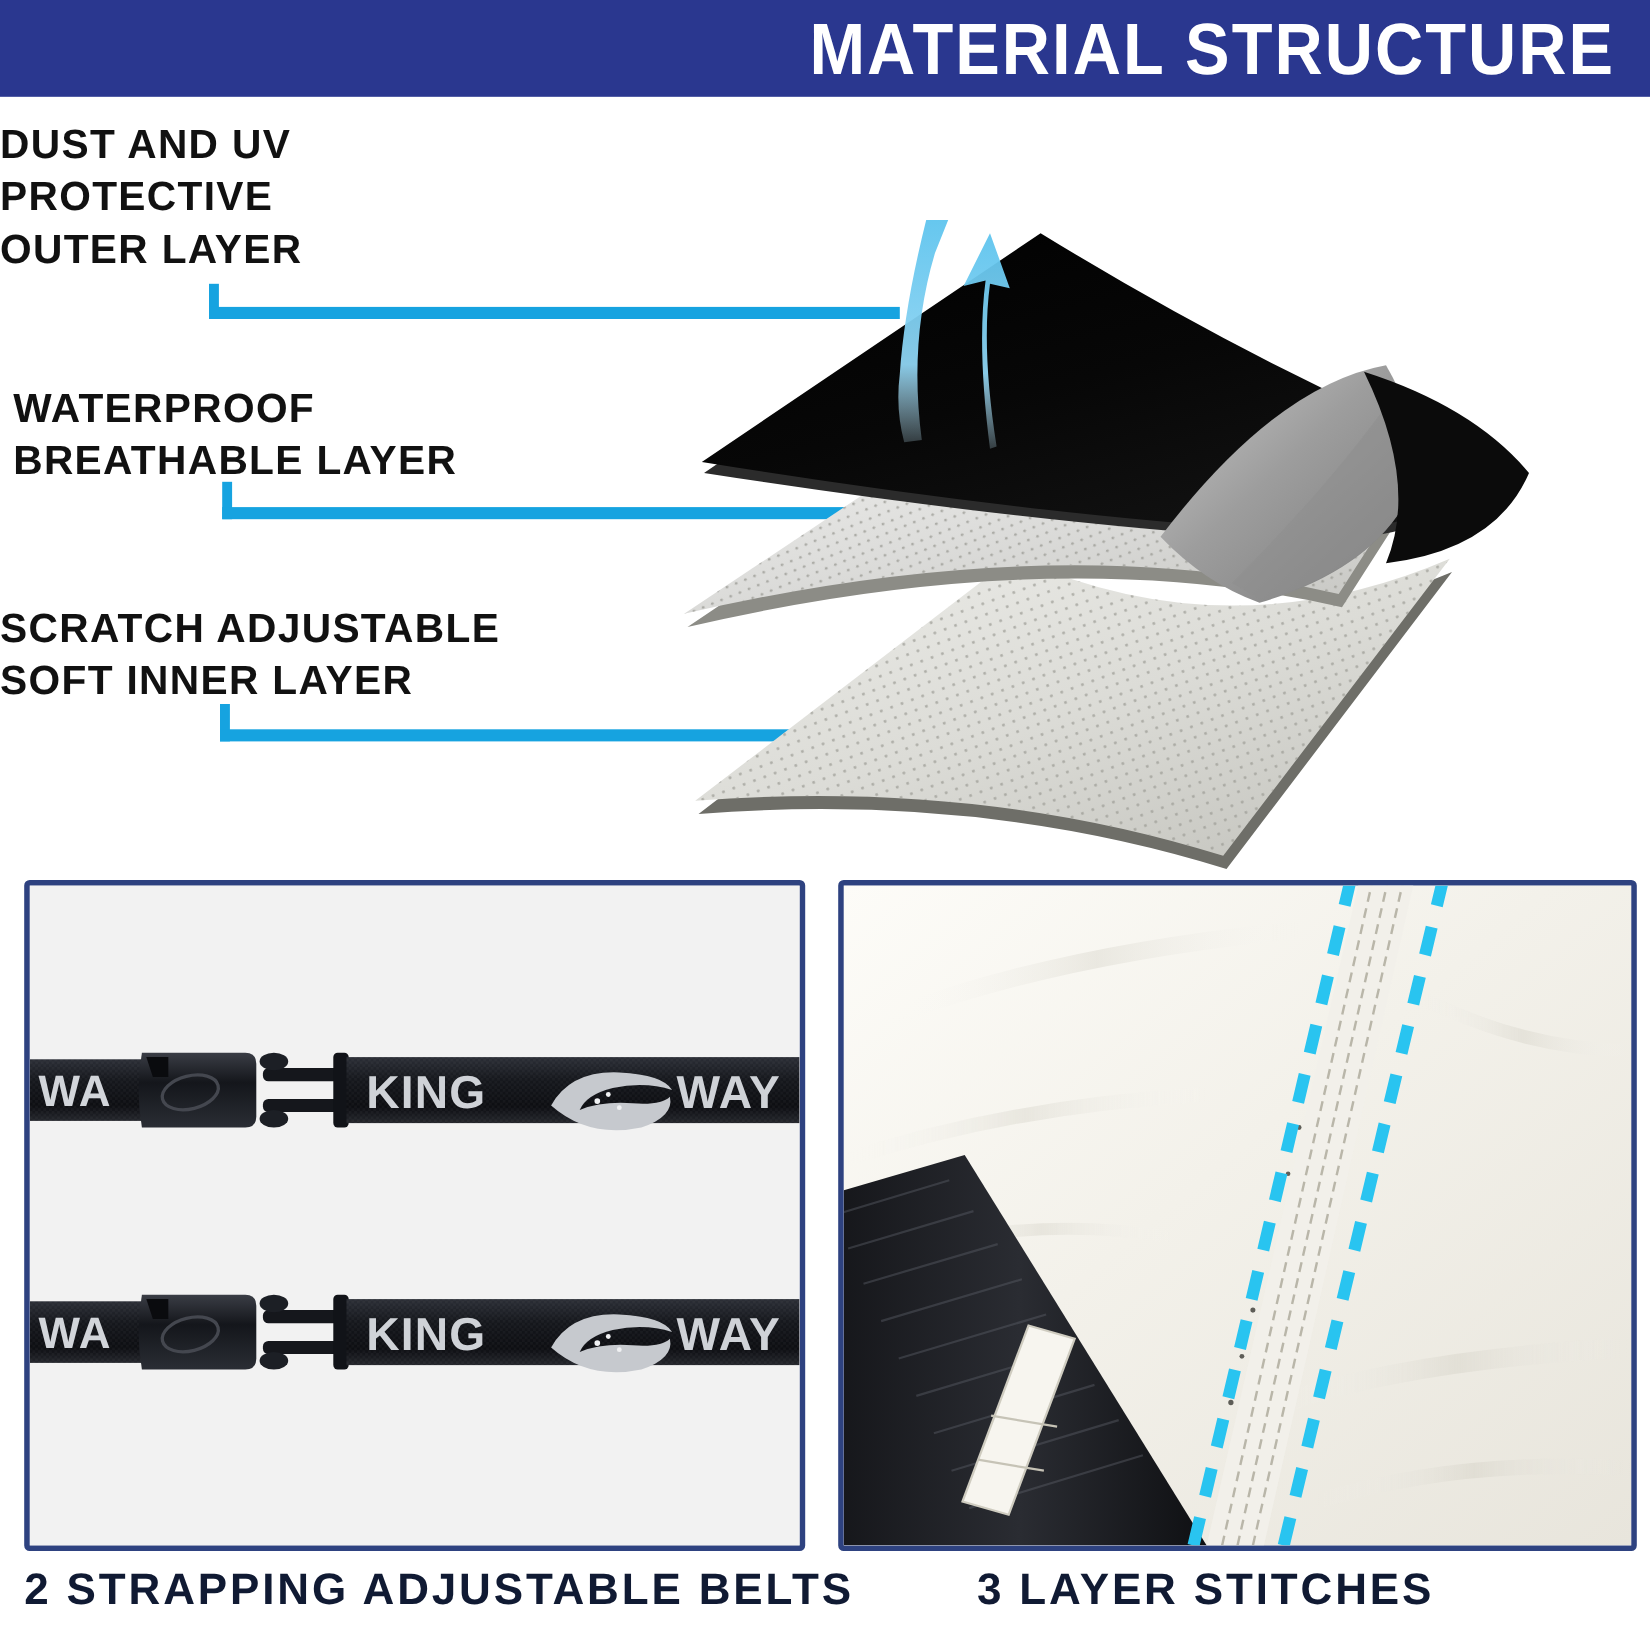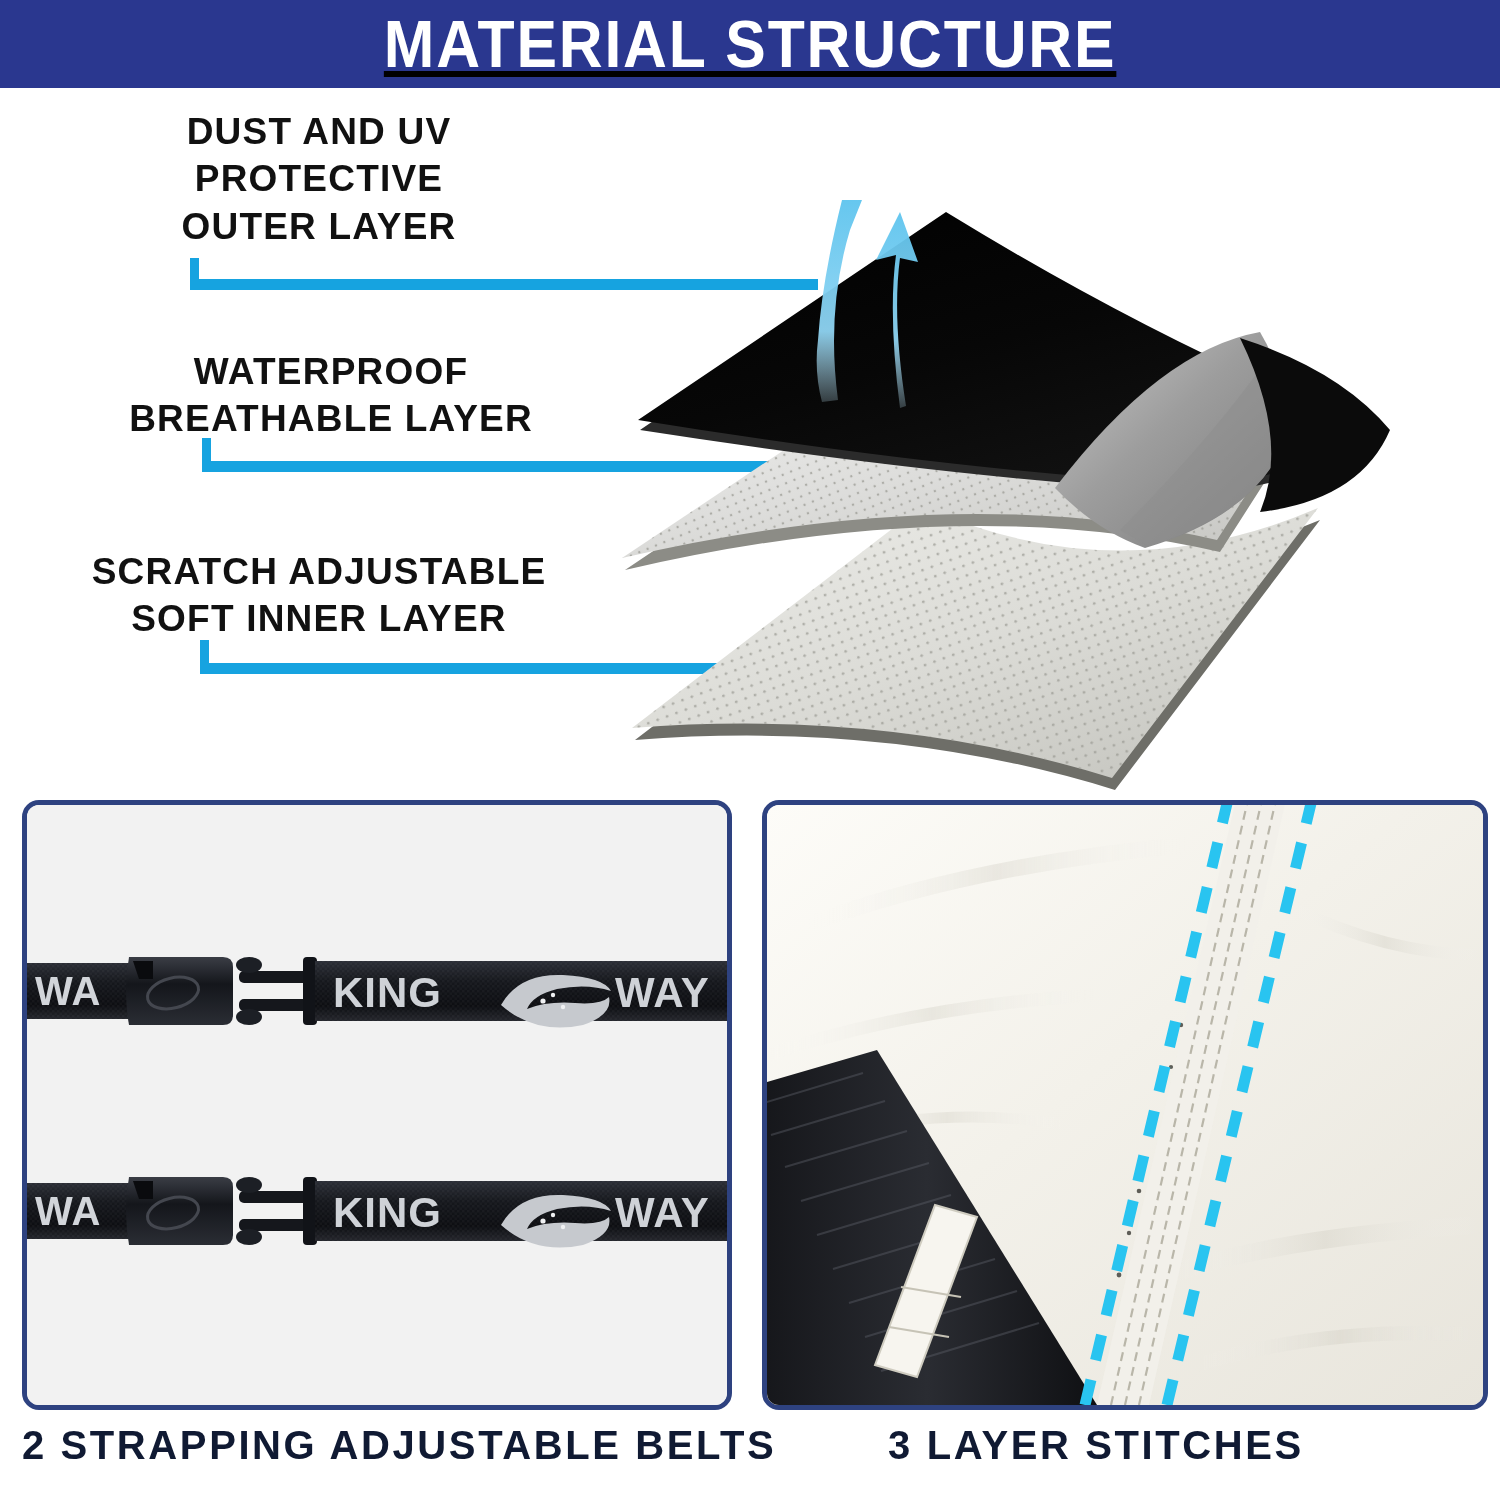--- a/index.html
+++ b/index.html
@@ -8,43 +8,42 @@
     background:#ffffff;
     font-family:"Liberation Sans", sans-serif;
     overflow:hidden;
     position:relative;
   }
 
   
   .header-banner{
     position:absolute;left:0;top:0;width:1500px;height:88px;
     background:#2a378f;
-    display:flex;align-items:center;justify-content:center;text-decoration:underline;
+    display:flex;align-items:center;justify-content:flex-end;
   }
   .header-title{
     color:#ffffff;
     font-family:"Liberation Sans Narrow","Liberation Sans",sans-serif;
     font-size:66px;font-weight:bold;
     letter-spacing:2px;
     transform:scaleX(0.92);
     white-space:nowrap;
     line-height:1;
   }
 
   
   .layer-label{
     position:absolute;
-    text-align:center;
+    text-align:left;
     color:#111111;
     font-size:37px;
     font-weight:bold;
     letter-spacing:1.2px;
     line-height:1.28;
     white-space:pre-line;
-    margin-left:39px;
   }
   #label-outer{left:0px;  top:108px; width:560px;}
   #label-mid  {left:12px;  top:348px; width:560px;}
   #label-inner{left:0px;  top:548px; width:560px;}
 
   
   .connector{position:absolute;}
   .connector .vert{
     position:absolute;left:0;top:0;width:9px;
     background:#16a3e0;
@@ -66,21 +65,21 @@
   
   .material-illustration{
     position:absolute;left:600px;top:100px;width:900px;height:690px;
   }
   .material-illustration svg{display:block;width:900px;height:690px;}
 
   
   .feature-panel{
     position:absolute;
     border:5px solid #2e4280;
-    border-radius:17px;
+    border-radius:5px;
     overflow:hidden;
     background:#f2f2f2;
   }
   #panel-belts{left:22px;top:800px;width:700px;height:600px;}
   #panel-stitch{left:762px;top:800px;width:716px;height:600px;}
 
   .panel-inner{position:absolute;inset:0;overflow:hidden;}
   .panel-inner svg{display:block;width:100%;height:100%;}
 
   

